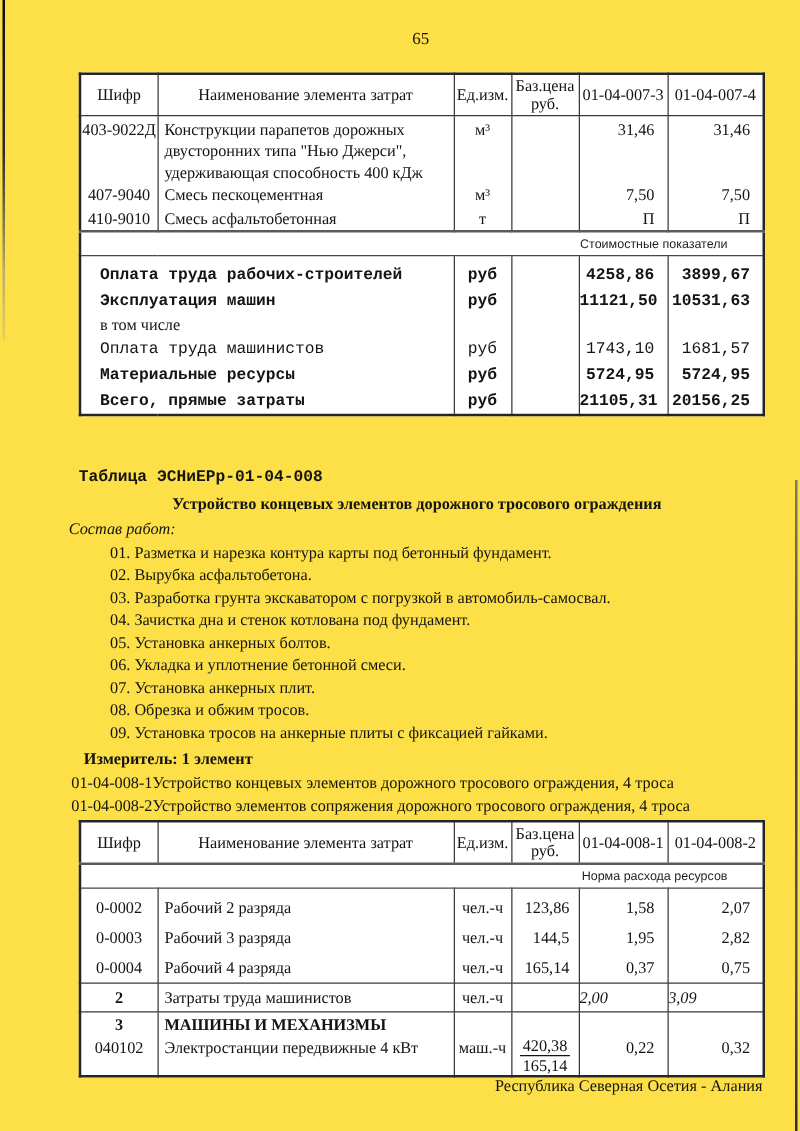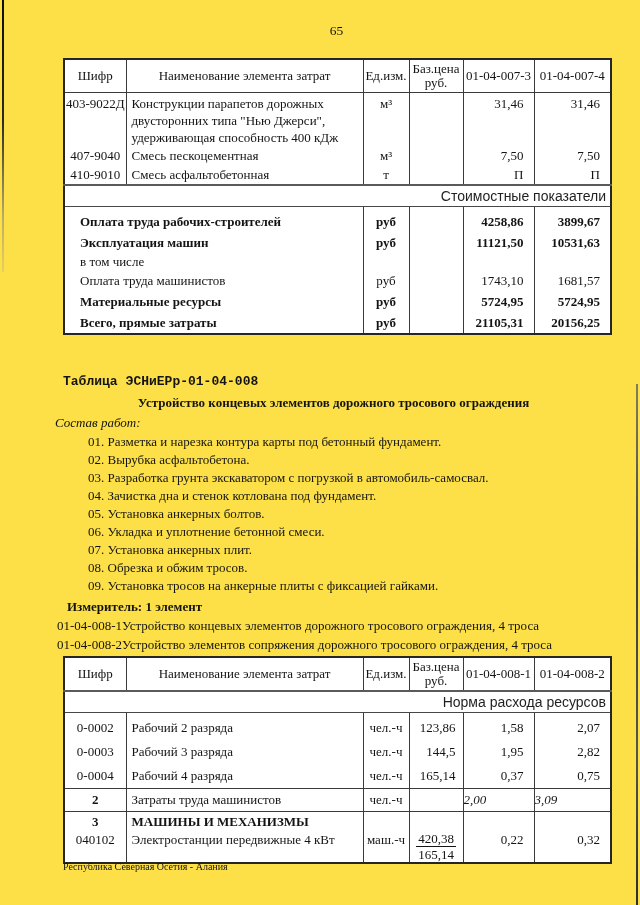--- a/index.html
+++ b/index.html
@@ -4,37 +4,37 @@
 <style>
   html,body{margin:0;padding:0;background:#e8e8e8;}
   .page{position:relative;width:640px;height:905px;background:#fde047;
         font-family:"Liberation Serif","DejaVu Serif",serif;color:#141414;overflow:hidden;}
   
   .scanline-left{position:absolute;left:2px;top:0;width:2px;height:272px;
     background:linear-gradient(180deg,#0d0d0d 0%,#2b2b2b 45%,rgba(130,130,130,.55) 80%,rgba(160,160,160,.25) 100%);}
   .scanline-right{position:absolute;left:636px;top:384px;width:2px;height:521px;
     background:linear-gradient(180deg,rgba(100,100,100,.8) 0%,#3d3d3d 35%,rgba(70,70,70,.9) 70%,#2e2e2e 100%);}
   .pageno{position:absolute;top:23px;left:63px;width:547px;text-align:center;font-size:13.5px;}
-  .footer{position:absolute;top:861px;left:63px;width:547px;text-align:left;font-size:10px;}
+  .footer{position:absolute;top:861px;left:63px;width:547px;text-align:right;font-size:13px;}
 
   table{border-collapse:collapse;table-layout:fixed;position:absolute;left:63px;width:547px;
         background:#fff;border:2px solid #262626;}
   .t1{top:58px;}
   .t2{top:656px;}
   th,td{border:1px solid #3a3a3a;padding:0;font-size:13px;font-weight:normal;
         vertical-align:top;overflow:hidden;}
   th{vertical-align:middle;height:32px;line-height:14px;}
   .band td{border-top:2px solid #5a5a5a;border-bottom:1px solid #474747;
-    font-family:"Liberation Sans","DejaVu Sans",sans-serif;font-size:14px;color:#1f1f1f;
-    text-align:right;padding:2px 4px 2px 0;height:14px;vertical-align:middle;}
+    font-family:"Liberation Sans","DejaVu Sans",sans-serif;font-size:10px;color:#1f1f1f;
+    text-align:right;padding:2px 28px 2px 0;height:14px;vertical-align:middle;}
   .ln{white-space:nowrap;}
   .l17{height:17px;line-height:17px;}
   .l18{height:18px;line-height:18px;}
   .l19{height:19px;line-height:19px;}
-  .l21{height:21px;line-height:21px;}
+  .l21{height:21px;line-height:21px;font-family:Liberation Mono, monospace;}
   .l24{height:24px;line-height:24px;}
   .code{text-align:center;}
   .name{text-align:left;}
   .name .ln{padding-left:5px;}
   .unit{text-align:center;}
   .price .ln{text-align:right;padding-right:7px;}
   .num .ln{text-align:right;padding-right:10px;}
   .costcell{padding-top:4px;}
   .costcell.name .ln{padding-left:15px;}
   .rescell{padding-top:2px;}

